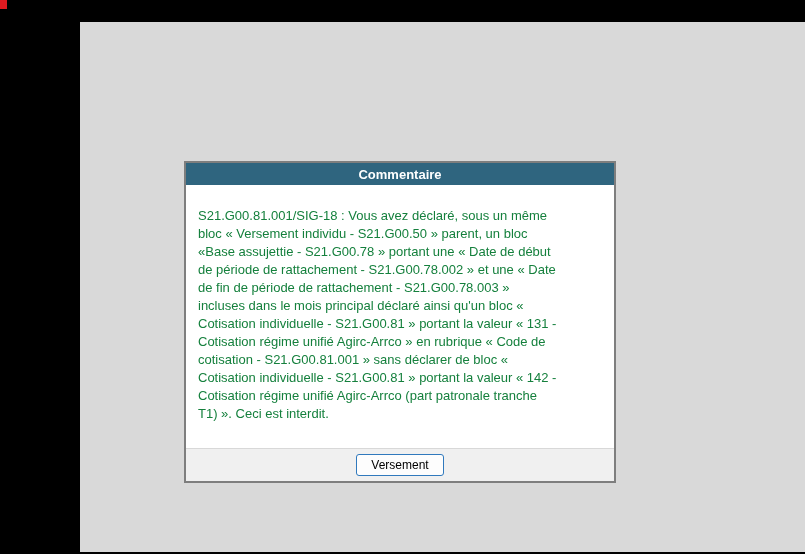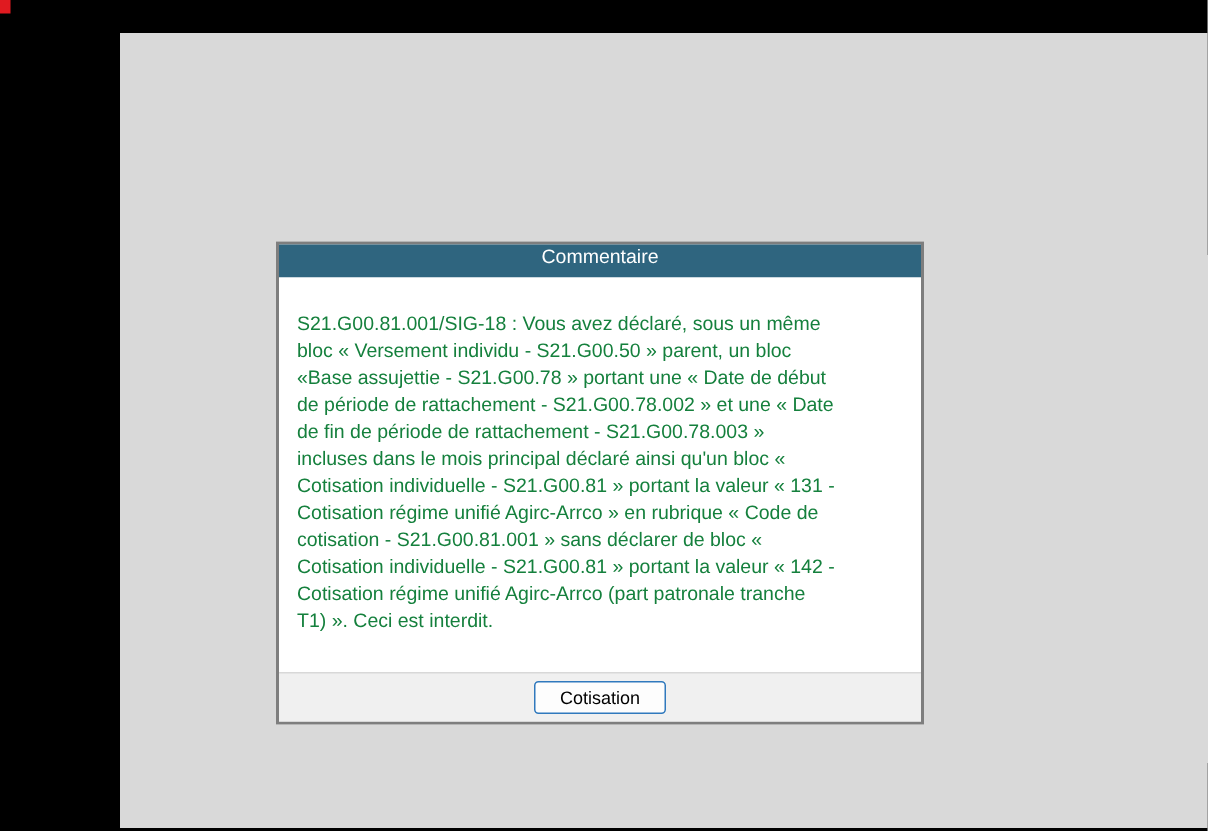--- a/index.html
+++ b/index.html
@@ -30,22 +30,23 @@
     background: #ffffff;
     display: flex;
     flex-direction: column;
   }
   .dialog-titlebar {
     height: 22px;
     flex: 0 0 22px;
     background: #2f657f;
     color: #ffffff;
     font-size: 13px;
-    font-weight: normal;
+    font-weight: bold;
     display: flex;
+    align-items: center;
     justify-content: center;
   }
   .dialog-body {
     flex: 1 1 auto;
     background: #ffffff;
     padding: 22px 10px 0 12px;
     overflow: hidden;
   }
   .dialog-message {
     color: #15803d;
@@ -96,15 +97,15 @@
 de fin de période de rattachement - S21.G00.78.003 »
 incluses dans le mois principal déclaré ainsi qu'un bloc «
 Cotisation individuelle - S21.G00.81 » portant la valeur « 131 -
 Cotisation régime unifié Agirc-Arrco » en rubrique « Code de
 cotisation - S21.G00.81.001 » sans déclarer de bloc «
 Cotisation individuelle - S21.G00.81 » portant la valeur « 142 -
 Cotisation régime unifié Agirc-Arrco (part patronale tranche
 T1) ». Ceci est interdit.</div>
   </div>
   <div class="dialog-footer">
-    <button class="continue-button">Cotisation</button>
+    <button class="continue-button">Versement</button>
   </div>
 </div>
 
 </body></html>

